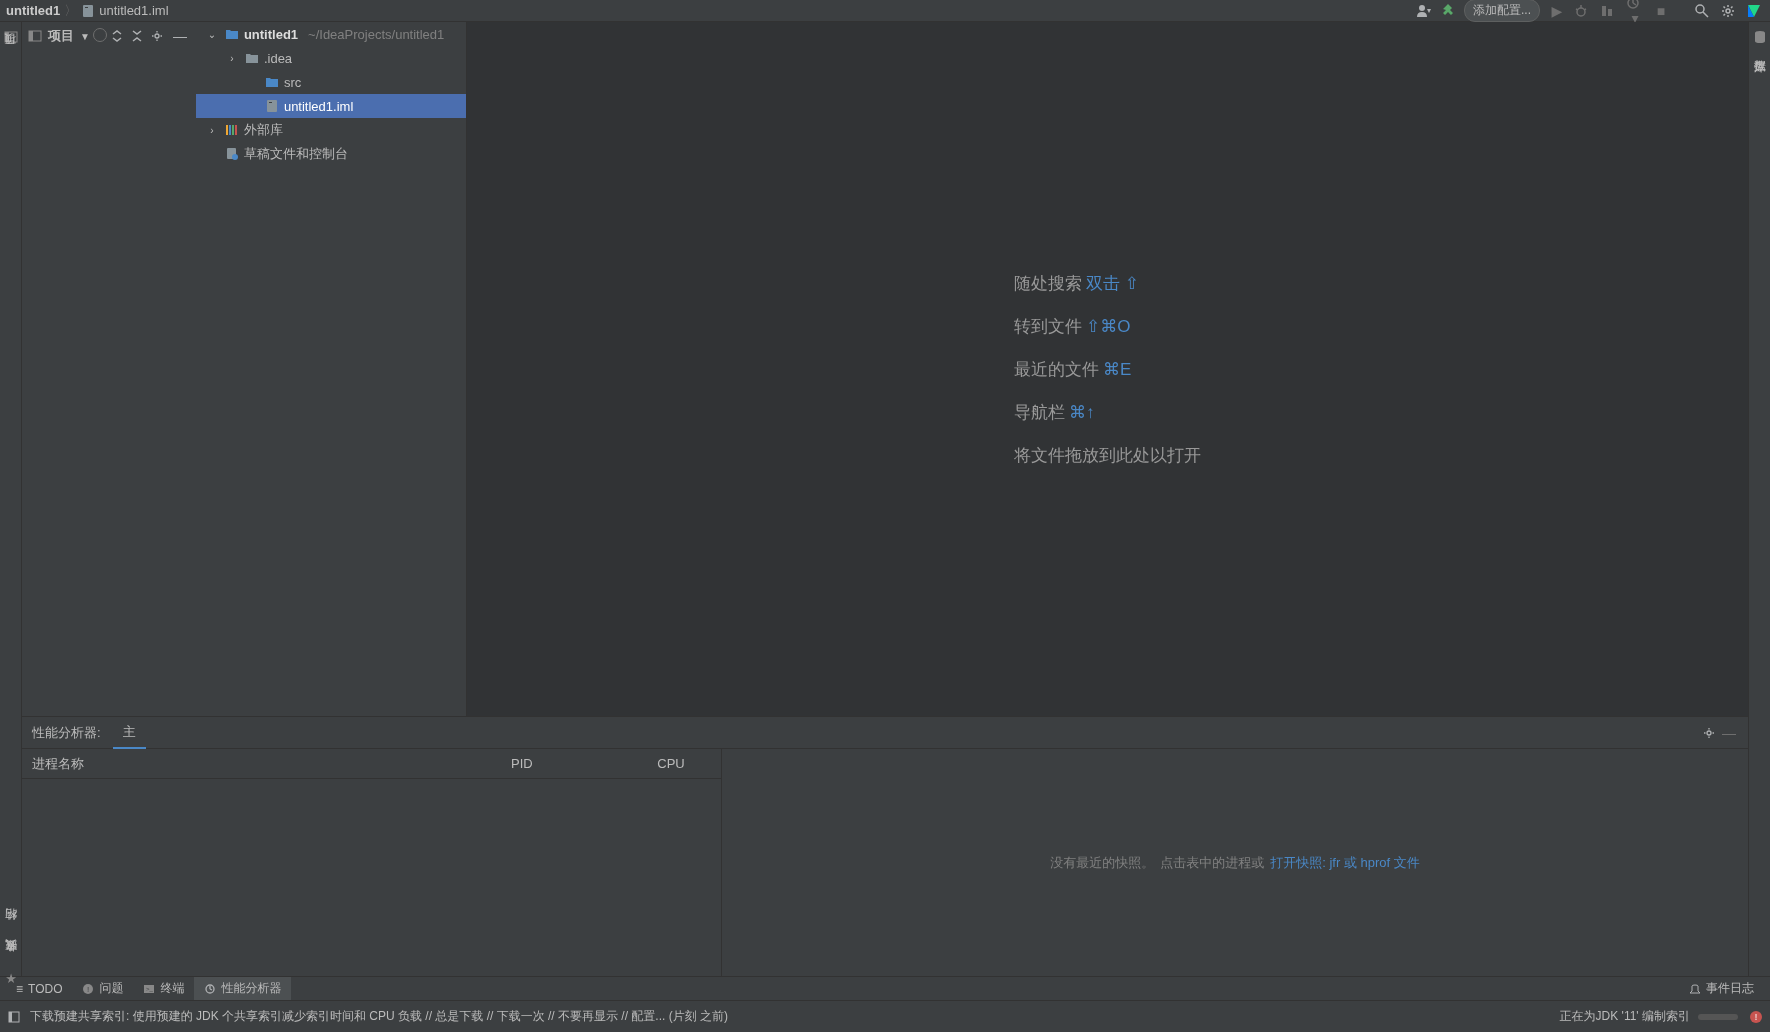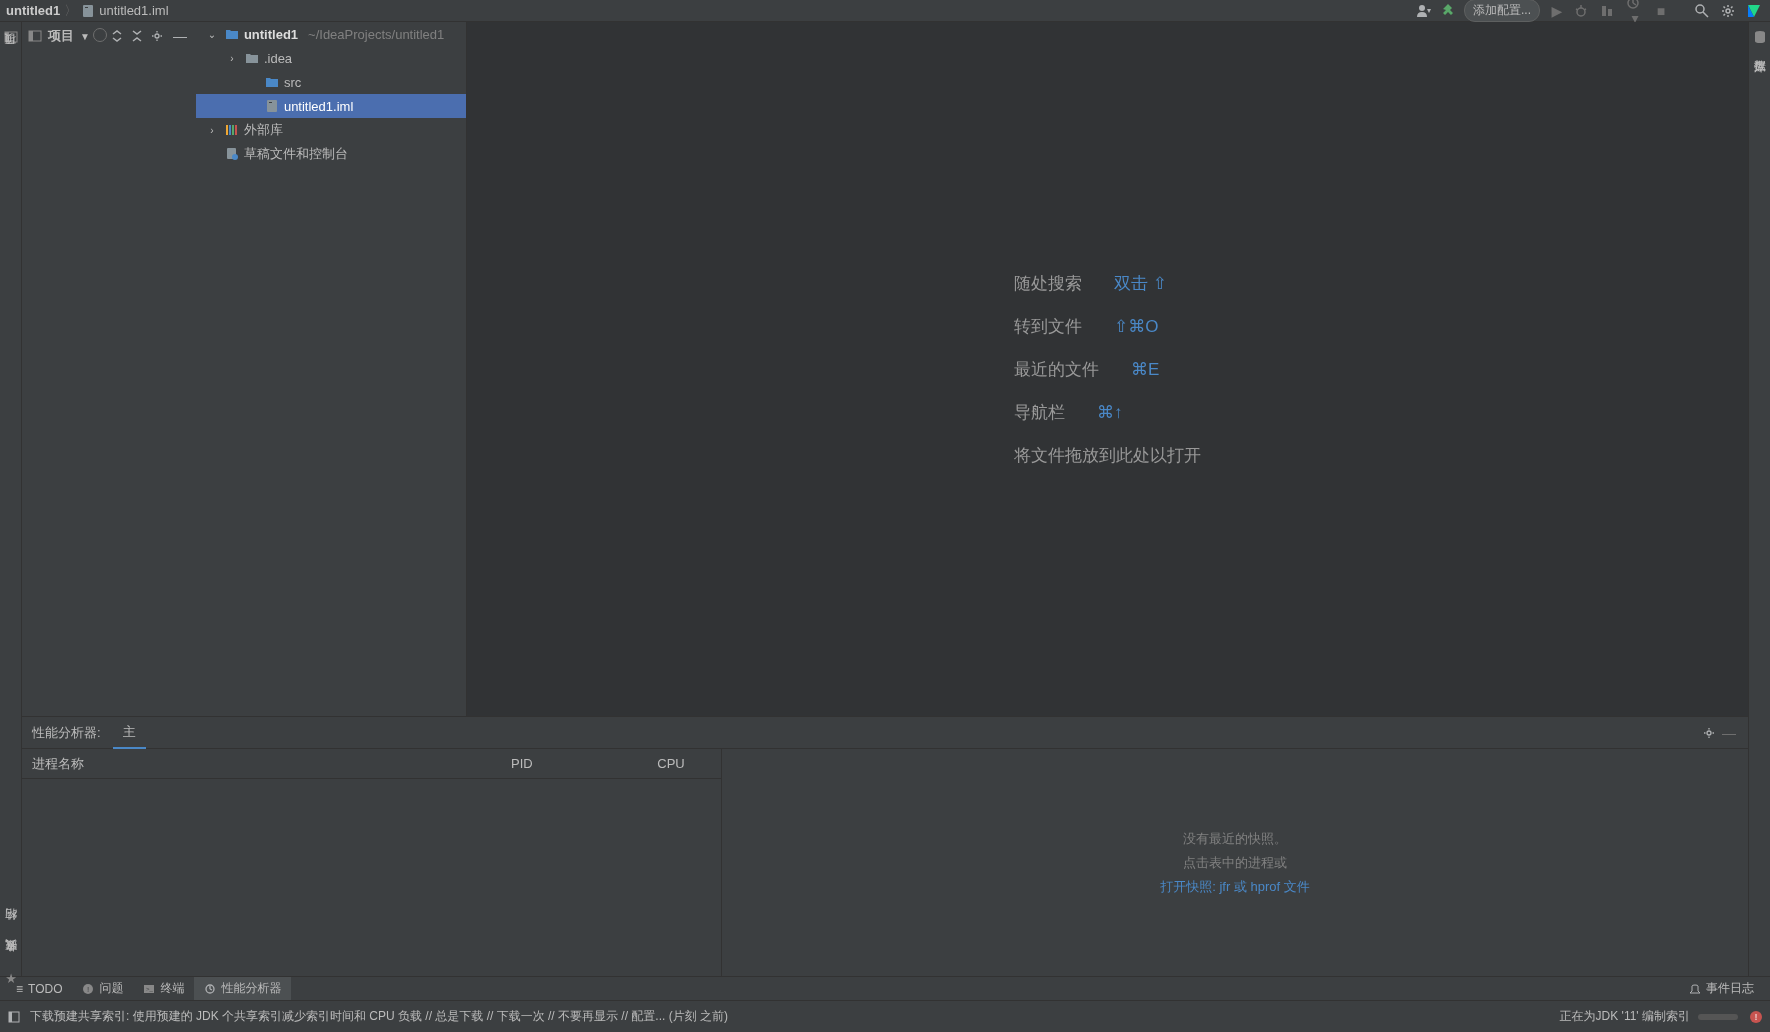--- a/index.html
+++ b/index.html
@@ -58,39 +58,39 @@
 .indent-2 { padding-left: 48px; }
 
 .folder-icon { color: #87939a; }
 .folder-icon-blue { color: #4a88c7; }
 .lib-icon { display: inline-flex; gap: 1px; }
 .lib-icon span { width: 2px; height: 10px; display: inline-block; }
 
 
 .editor-area { flex: 1; background: #313335; display: flex; flex-direction: column; align-items: center; justify-content: center; }
 .hints { display: flex; flex-direction: column; gap: 20px; }
-.hint-row { display: flex; align-items: center; gap: 32px; }
+.hint-row { display: flex; align-items: center; gap: 4px; }
 .hint-label { color: #999999; font-size: 17px; }
 .hint-shortcut { color: #4a88c7; font-size: 17px; }
 .hint-drop { color: #999999; font-size: 17px; }
 
 
 .profiler-panel { height: 260px; background: #3c3f41; display: flex; flex-direction: column; border-top: 1px solid #323232; }
 .profiler-header { display: flex; align-items: center; height: 32px; padding: 0 10px; border-bottom: 1px solid #323232; }
 .profiler-header .title { color: #bbbbbb; }
 .profiler-header .tab { margin-left: 12px; padding: 6px 10px; color: #bbbbbb; border-bottom: 2px solid #4a88c7; }
 .profiler-header .spacer { flex: 1; }
 .profiler-body { display: flex; flex: 1; min-height: 0; }
 .profiler-table { width: 700px; display: flex; flex-direction: column; border-right: 1px solid #323232; background: #3c3f41; }
 .profiler-table-header { display: flex; height: 30px; align-items: center; padding: 0 10px; color: #bbbbbb; background: #3c3f41; border-bottom: 1px solid #323232; }
 .col-name { flex: 1; }
 .col-pid { width: 120px; text-align: left; }
 .col-cpu { width: 80px; text-align: center; }
 .profiler-table-row { display: flex; height: 28px; align-items: center; padding: 0 10px; color: #bbbbbb; }
-.profiler-right { flex: 1; display: flex; flex-direction: column; align-items: center; justify-content: center; gap: 6px; color: #808080; }
+.profiler-right { flex: 1; display: flex; flex-direction: row; align-items: center; justify-content: center; gap: 6px; color: #808080; }
 .profiler-right .link { color: #4a88c7; }
 
 
 .tool-tabs { display: flex; align-items: center; height: 24px; background: #3c3f41; border-top: 1px solid #323232; padding: 0 6px; }
 .tool-tab { display: flex; align-items: center; gap: 5px; padding: 0 10px; color: #bbbbbb; font-size: 12px; height: 100%; }
 .tool-tab.active { background: #4c5052; }
 .tool-tabs .spacer { flex: 1; }
 
 .status-bar { display: flex; align-items: center; height: 32px; background: #3c3f41; border-top: 1px solid #323232; padding: 0 8px; font-size: 12px; color: #bbbbbb; }
 .status-bar .spacer { flex: 1; }

